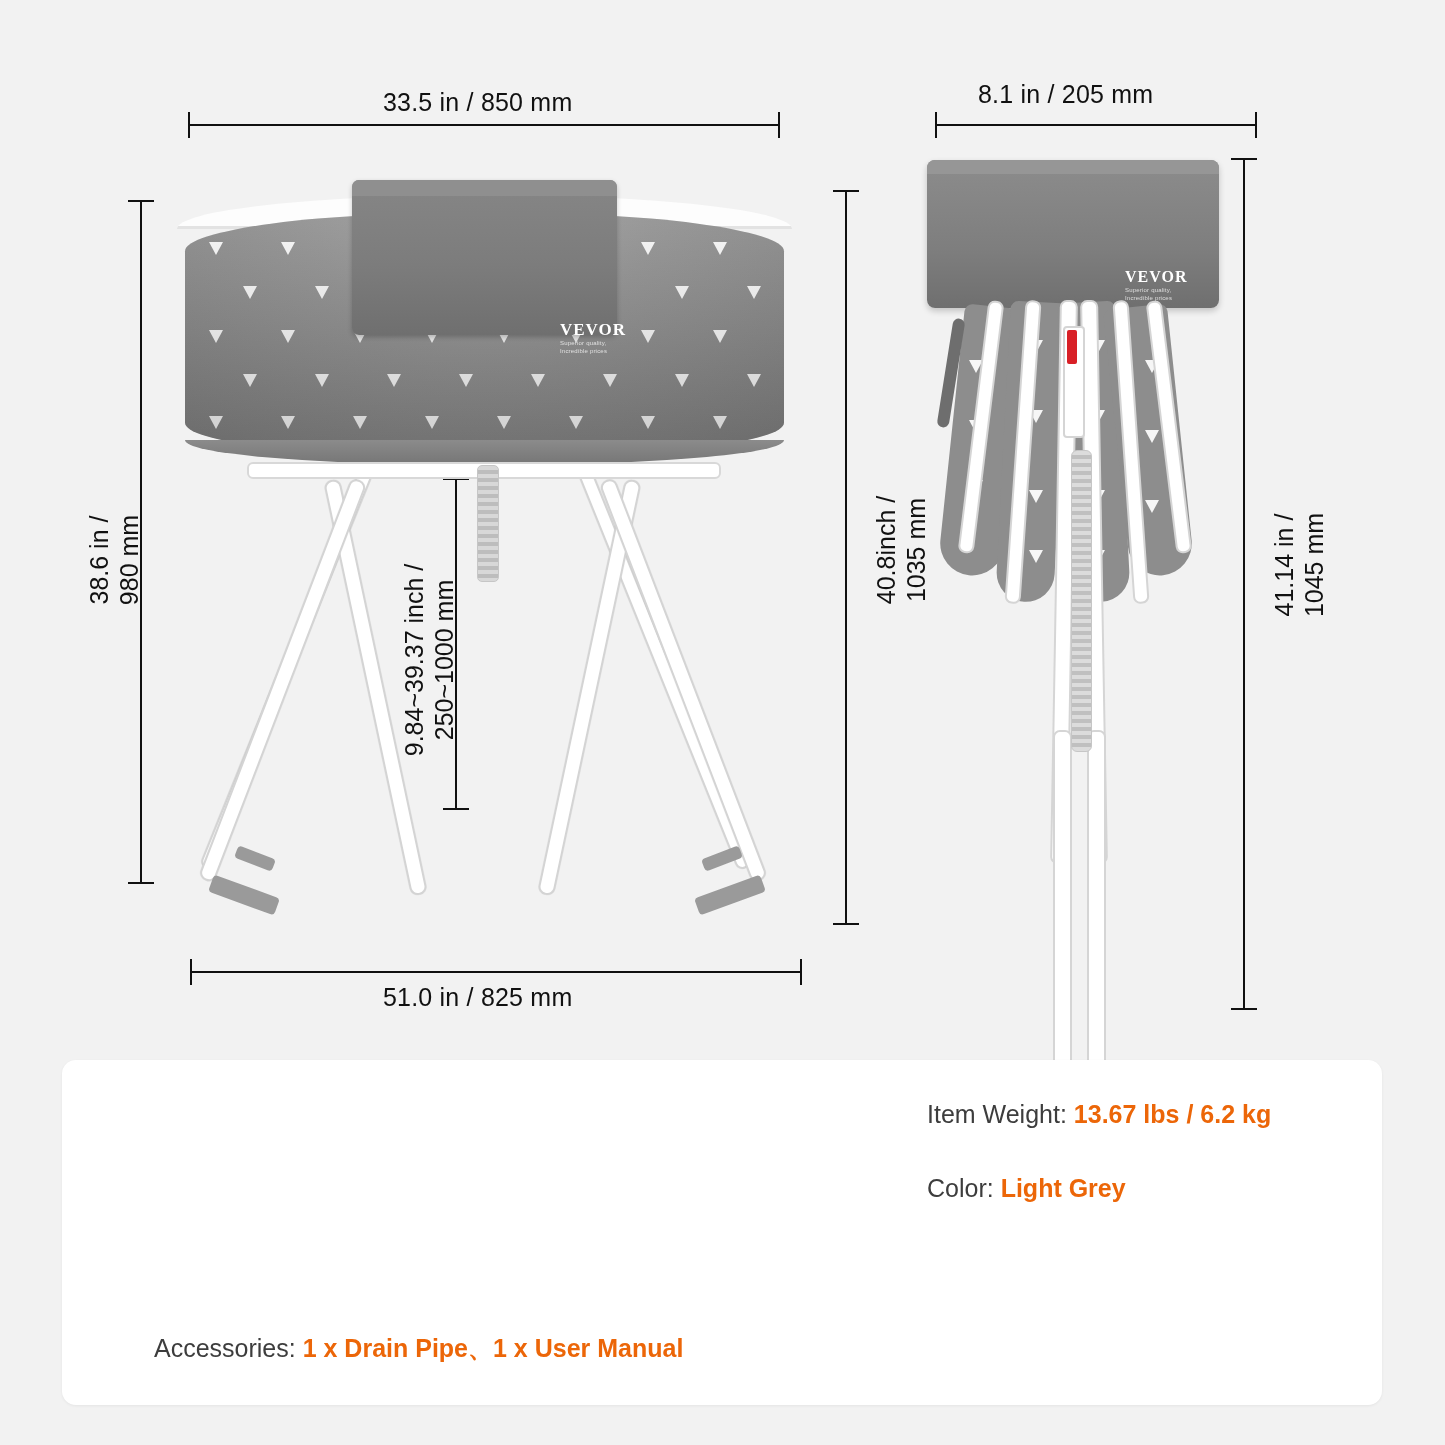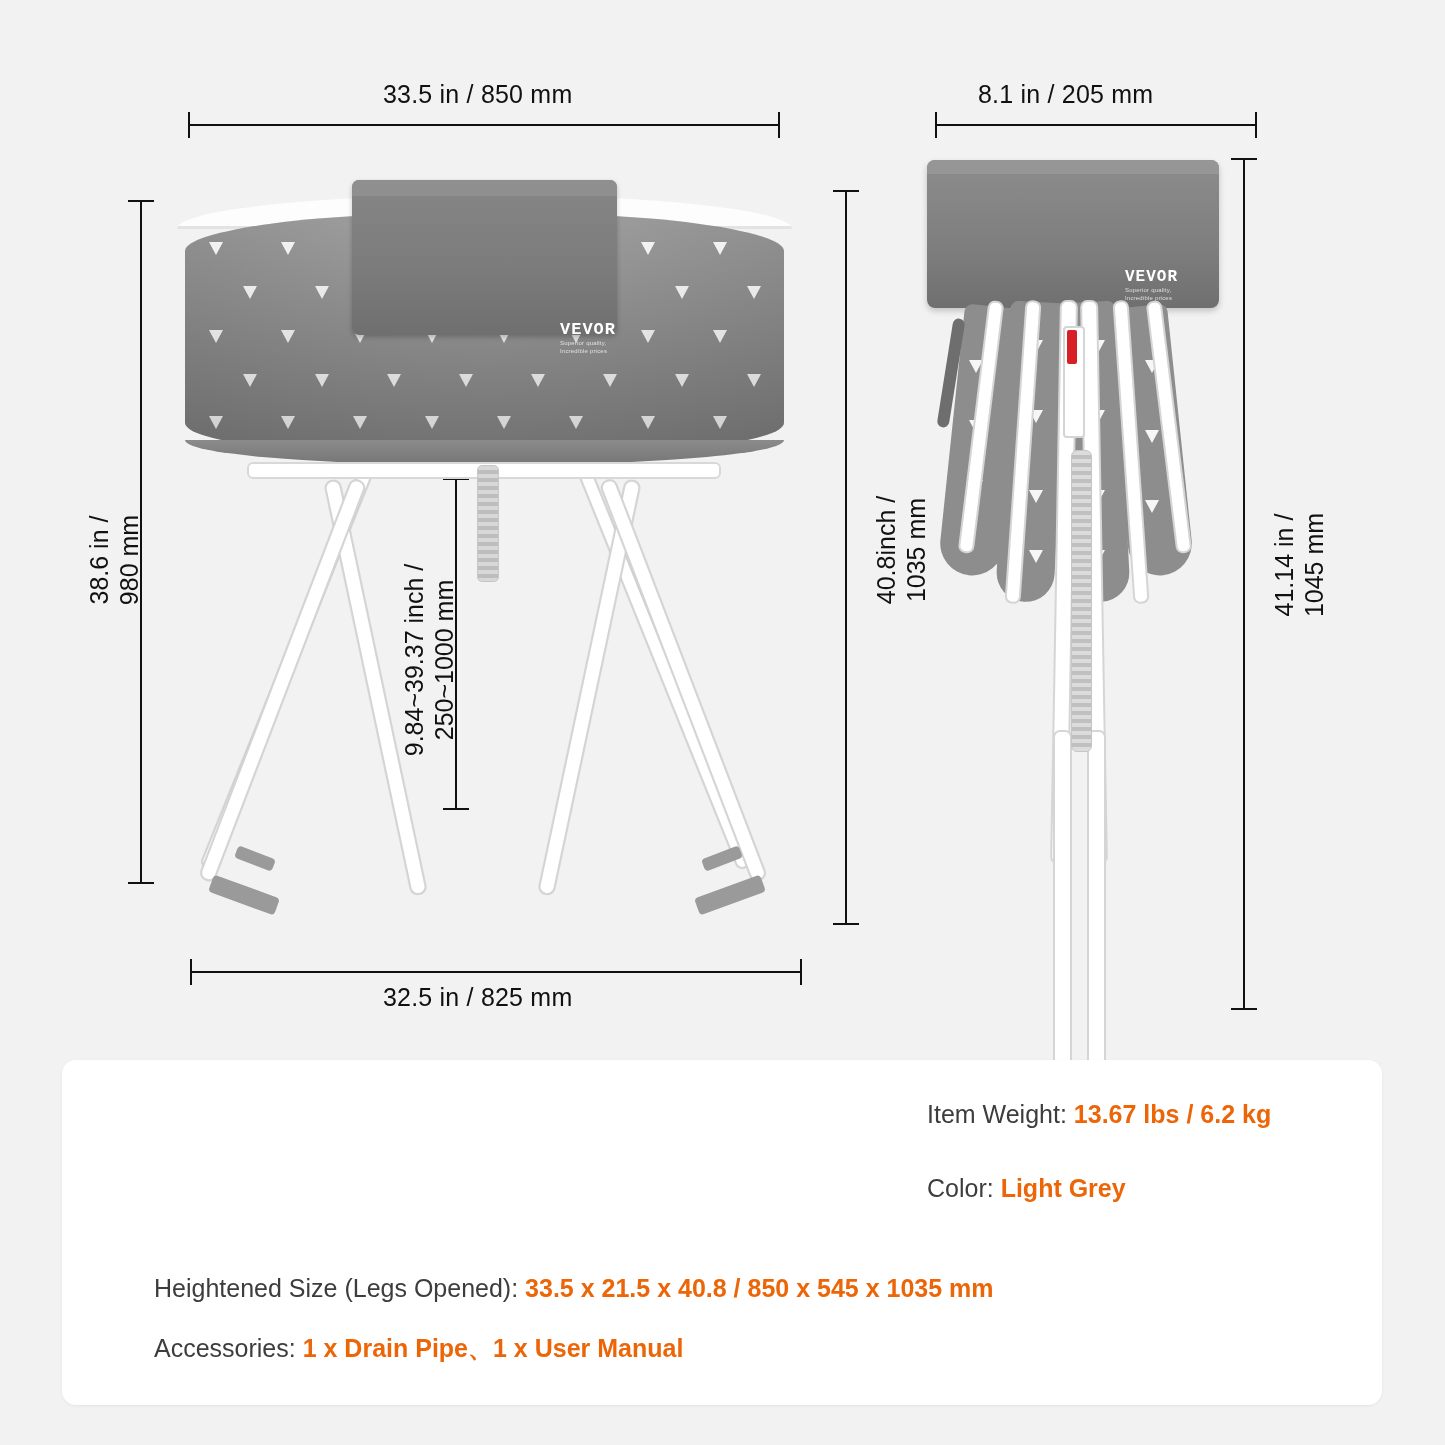--- a/index.html
+++ b/index.html
@@ -143,21 +143,21 @@
   }
   .pad-top {
     position: absolute;
     left: 0; top: 0;
     width: 265px; height: 16px;
     background: #8f8f8f;
     border-radius: 7px 7px 0 0;
   }
   .vevor-badge {
     position: absolute;
-    font-family: Liberation Mono, monospace;
+    font-family: Liberation Serif, serif;
     font-weight: bold;
     color: #ffffff;
     letter-spacing: 1px;
   }
   .vevor-sub {
     position: absolute;
     color: rgba(255,255,255,0.75);
     font-size: 6px;
     line-height: 1.25;
     letter-spacing: 0.2px;
@@ -280,26 +280,26 @@
   .spec-label { color: #3d3d3d; }
 </style>
 </head>
 <body>
 
 <div class="page">
 
   <div class="hline" style="left:188px; top:124px; width:592px;"></div>
   <div class="tick-v" style="left:188px; top:112px; height:26px;"></div>
   <div class="tick-v" style="left:778px; top:112px; height:26px;"></div>
-  <div class="dim-label" style="left:383px; top:80px;">33.5 in / 850 mm</div>
+  <div class="dim-label" style="left:383px; top:88px;">33.5 in / 850 mm</div>
 
   <div class="hline" style="left:190px; top:971px; width:612px;"></div>
   <div class="tick-v" style="left:190px; top:959px; height:26px;"></div>
   <div class="tick-v" style="left:800px; top:959px; height:26px;"></div>
-  <div class="dim-label" style="left:383px; top:983px;">32.5 in / 825 mm</div>
+  <div class="dim-label" style="left:383px; top:983px;">51.0 in / 825 mm</div>
 
   <div class="vline" style="left:140px; top:200px; height:682px;"></div>
   <div class="tick-h" style="left:128px; top:200px; width:26px;"></div>
   <div class="tick-h" style="left:128px; top:882px; width:26px;"></div>
   <div class="vert-label two" style="left:85px; top:690px; width:260px;">38.6 in /<br>980 mm</div>
 
   <div class="vline" style="left:845px; top:190px; height:733px;"></div>
   <div class="tick-h" style="left:833px; top:190px; width:26px;"></div>
   <div class="tick-h" style="left:833px; top:923px; width:26px;"></div>
   <div class="vert-label two" style="left:872px; top:690px; width:280px;">40.8inch /<br>1035 mm</div>
@@ -452,24 +452,20 @@
       <span class="val">13.67 lbs / 6.2 kg</span>
     </div>
 
 
     <div class="spec-row" style="left:865px; top:114px;">
       <span class="spec-label">Color:</span>
       <span class="val">Light Grey</span>
     </div>
 
 
-    <div class="spec-row" style="left:92px; top:214px;">
-      <span class="spec-label">Heightened Size (Legs Opened):</span>
-      <span class="val">33.5 x 21.5 x 40.8 / 850 x 545 x 1035 mm</span>
-    </div>
 
     <div class="spec-row" style="left:92px; top:272px;">
       <span class="spec-label">Accessories:</span>
       <span class="val">1 x Drain Pipe、1 x User Manual</span>
     </div>
 
   </div>
 
 </div>
 

